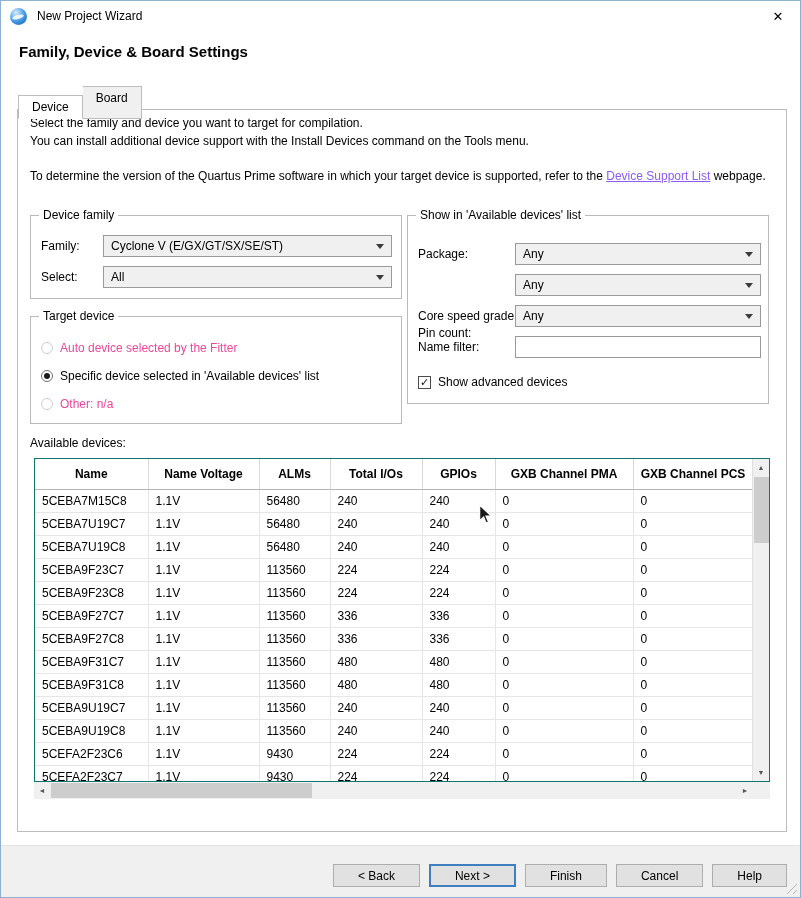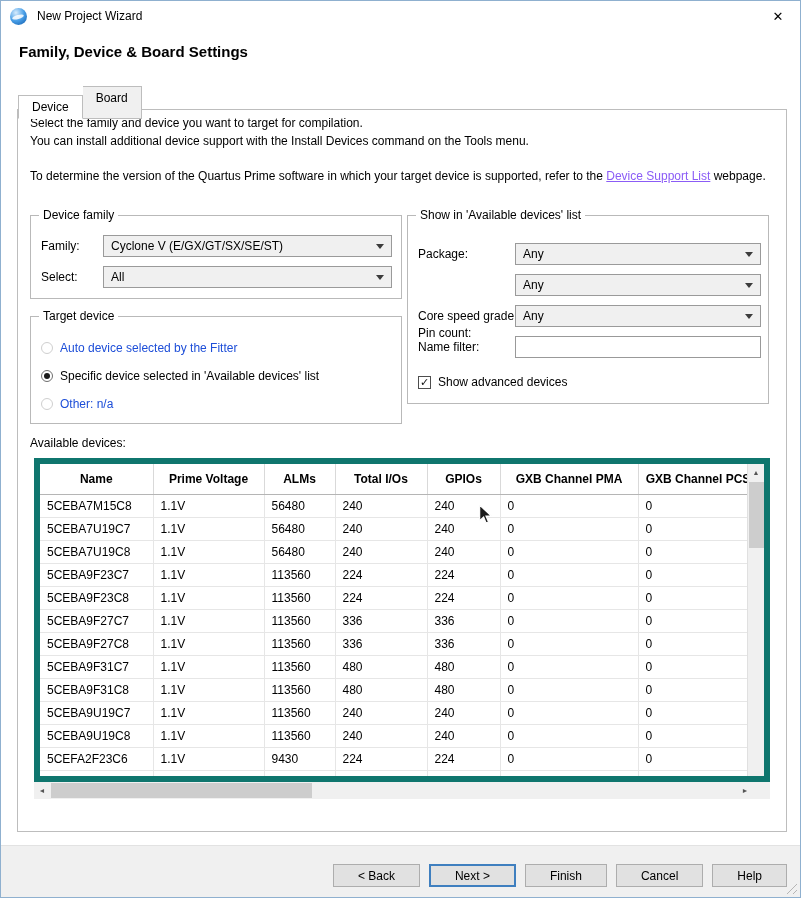--- a/index.html
+++ b/index.html
@@ -49,36 +49,36 @@
            font-size:12px; cursor:pointer; }
   .combo-text { white-space:nowrap; overflow:hidden; }
   .combo-arrow { width:0; height:0; border-left:4px solid transparent; border-right:4px solid transparent;
                  border-top:5px solid #3c3c3c; margin-left:6px; flex:none; }
 
   .radiorow { position:absolute; left:10px; display:flex; align-items:center; height:20px; font-size:12px; }
   .radio { width:12px; height:12px; border-radius:50%; border:1px solid #6e6e6e; background:#fff;
            margin-right:7px; position:relative; flex:none; }
   .radio.selected::after { content:""; position:absolute; left:2px; top:2px; width:6px; height:6px;
                            border-radius:50%; background:#1a1a1a; }
-  .radiorow.disabled { color:#1d4ed8; }
+  .radiorow.disabled { color:#ec4899; }
   .radiorow.disabled .radio { border-color:#cfcfcf; }
 
   .textinput { position:absolute; height:22px; border:1px solid #999; background:#fff;
                font:12px "Liberation Sans","DejaVu Sans",sans-serif; padding:0 4px; }
 
   .checkrow { position:absolute; display:flex; align-items:center; font-size:12px; cursor:pointer; }
   .checkbox { width:13px; height:13px; border:1px solid #4d4d4d; background:#fff; margin-right:7px;
               display:flex; align-items:center; justify-content:center; font-size:11px; line-height:1;
               color:#101010; flex:none; font-weight:bold; }
 
   .avail-label { position:absolute; left:12px; top:326px; font-size:12px; }
 
   
   .table-wrap { position:absolute; left:16px; top:348px; width:736px; height:324px;
-                border:6px solid #0f766e; background:#fff; overflow:hidden; }
+                border:1px solid #0f766e; background:#fff; overflow:hidden; }
   .devtable { border-collapse:collapse; table-layout:fixed; width:718px; font-size:12px; }
   .devtable th { font-weight:bold; height:30px; border-right:1px solid #d9d9d9; border-bottom:1px solid #b5b5b5;
                  text-align:center; padding:0 4px; white-space:nowrap; overflow:hidden; background:#fff; }
   .devtable td { height:23px; border-right:1px solid #e6e6e6; border-bottom:1px solid #e6e6e6;
                  padding:0 4px 0 7px; white-space:nowrap; overflow:hidden; }
   .devtable th:nth-child(1), .devtable td:nth-child(1){ width:113px; }
   .devtable th:nth-child(2), .devtable td:nth-child(2){ width:111px; }
   .devtable th:nth-child(3), .devtable td:nth-child(3){ width:71px; }
   .devtable th:nth-child(4), .devtable td:nth-child(4){ width:92px; }
   .devtable th:nth-child(5), .devtable td:nth-child(5){ width:73px; }
@@ -200,21 +200,21 @@
       </div>
     </div>
 
     <div class="avail-label">Available devices:</div>
 
     <div class="table-wrap">
       <table class="devtable">
         <thead>
             <tr>
               <th>Name</th>
-              <th>Prime Voltage</th>
+              <th>Name Voltage</th>
               <th>ALMs</th>
               <th>Total I/Os</th>
               <th>GPIOs</th>
               <th>GXB Channel PMA</th>
               <th>GXB Channel PCS</th>
             </tr>
           </thead>
         <tbody>
             <tr>
               <td>5CEBA7M15C8</td>

